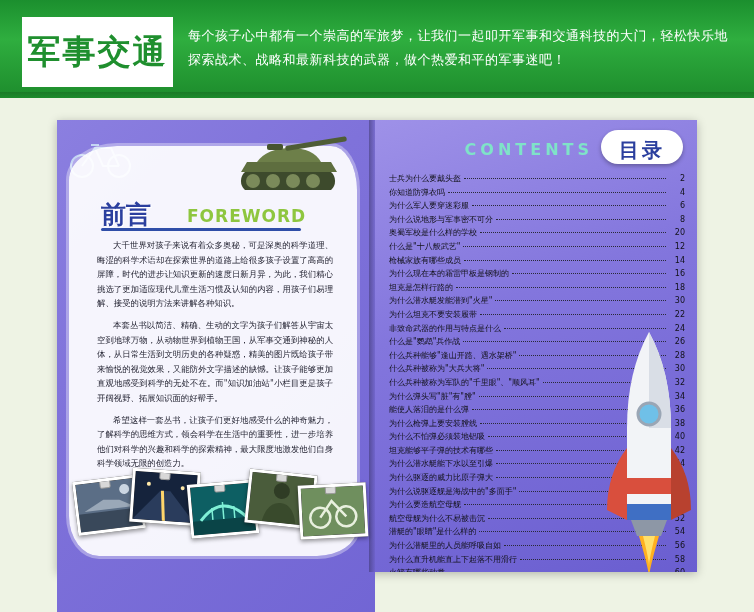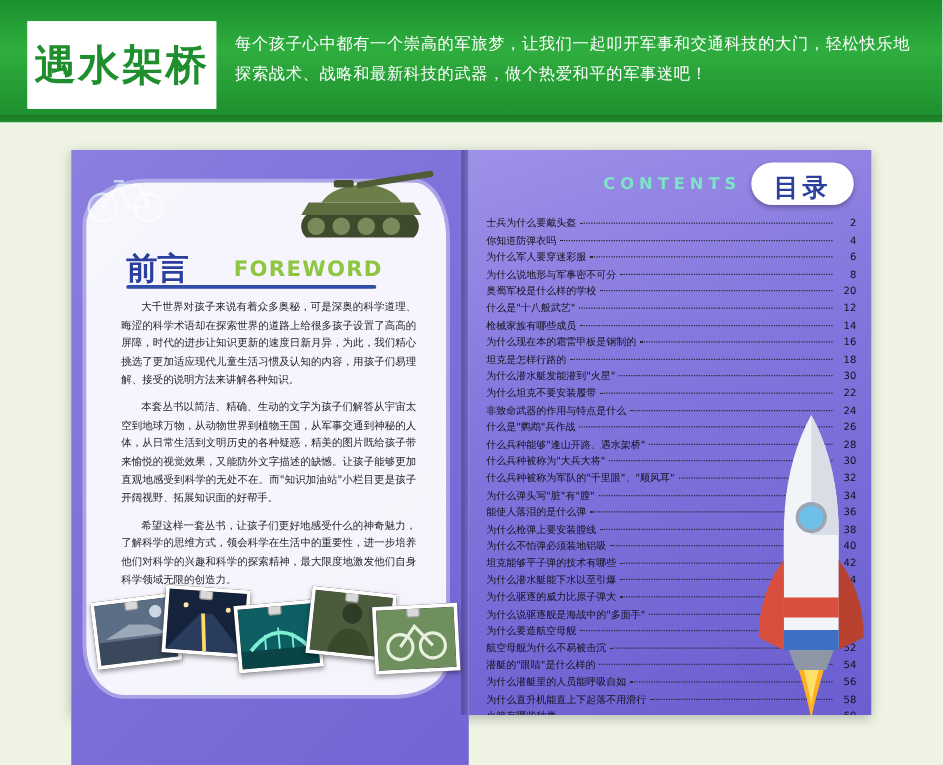--- a/index.html
+++ b/index.html
@@ -96,21 +96,21 @@
     box-shadow:0 2px 4px rgba(0,0,0,.4);background:#333;
     overflow:hidden;
   }
   .clip{
     position:absolute;width:9px;height:13px;background:#d8d8d8;
     border:1px solid #9a9a9a;border-radius:2px;top:-8px;left:24px;
   }
   
   .contents-word{
     position:absolute;right:104px;top:20px;
-    font-size:13px;font-weight:bold;color:#7fe3c8;letter-spacing:4px;
+    font-size:16px;font-weight:bold;color:#7fe3c8;letter-spacing:4px;
   }
   .mulu-badge{
     position:absolute;right:14px;top:10px;width:82px;height:34px;
     background:#ffffff;border-radius:17px;
     box-shadow:0 2px 4px rgba(0,0,0,.3);
     display:flex;align-items:flex-end;justify-content:center;
   }
   .mulu-text{font-size:20px;font-weight:bold;color:#2b3f9e;letter-spacing:3px;}
   .toc{
     position:absolute;left:14px;top:52px;width:296px;
@@ -130,21 +130,21 @@
   
   .rocket{
     position:absolute;right:-6px;bottom:-6px;width:108px;height:250px;
   }
 </style>
 </head>
 <body>
 
 <div class="banner">
   <div class="banner-title-box">
-    <span class="banner-title">遇水架桥</span>
+    <span class="banner-title">军事交通</span>
   </div>
   <div class="banner-text">
     <div>每个孩子心中都有一个崇高的军旅梦，让我们一起叩开军事和交通科技的大门，轻松快乐地</div>
     <div>探索战术、战略和最新科技的武器，做个热爱和平的军事迷吧！</div>
   </div>
 </div>
 
 <div class="spread">
   <div class="book">
 

